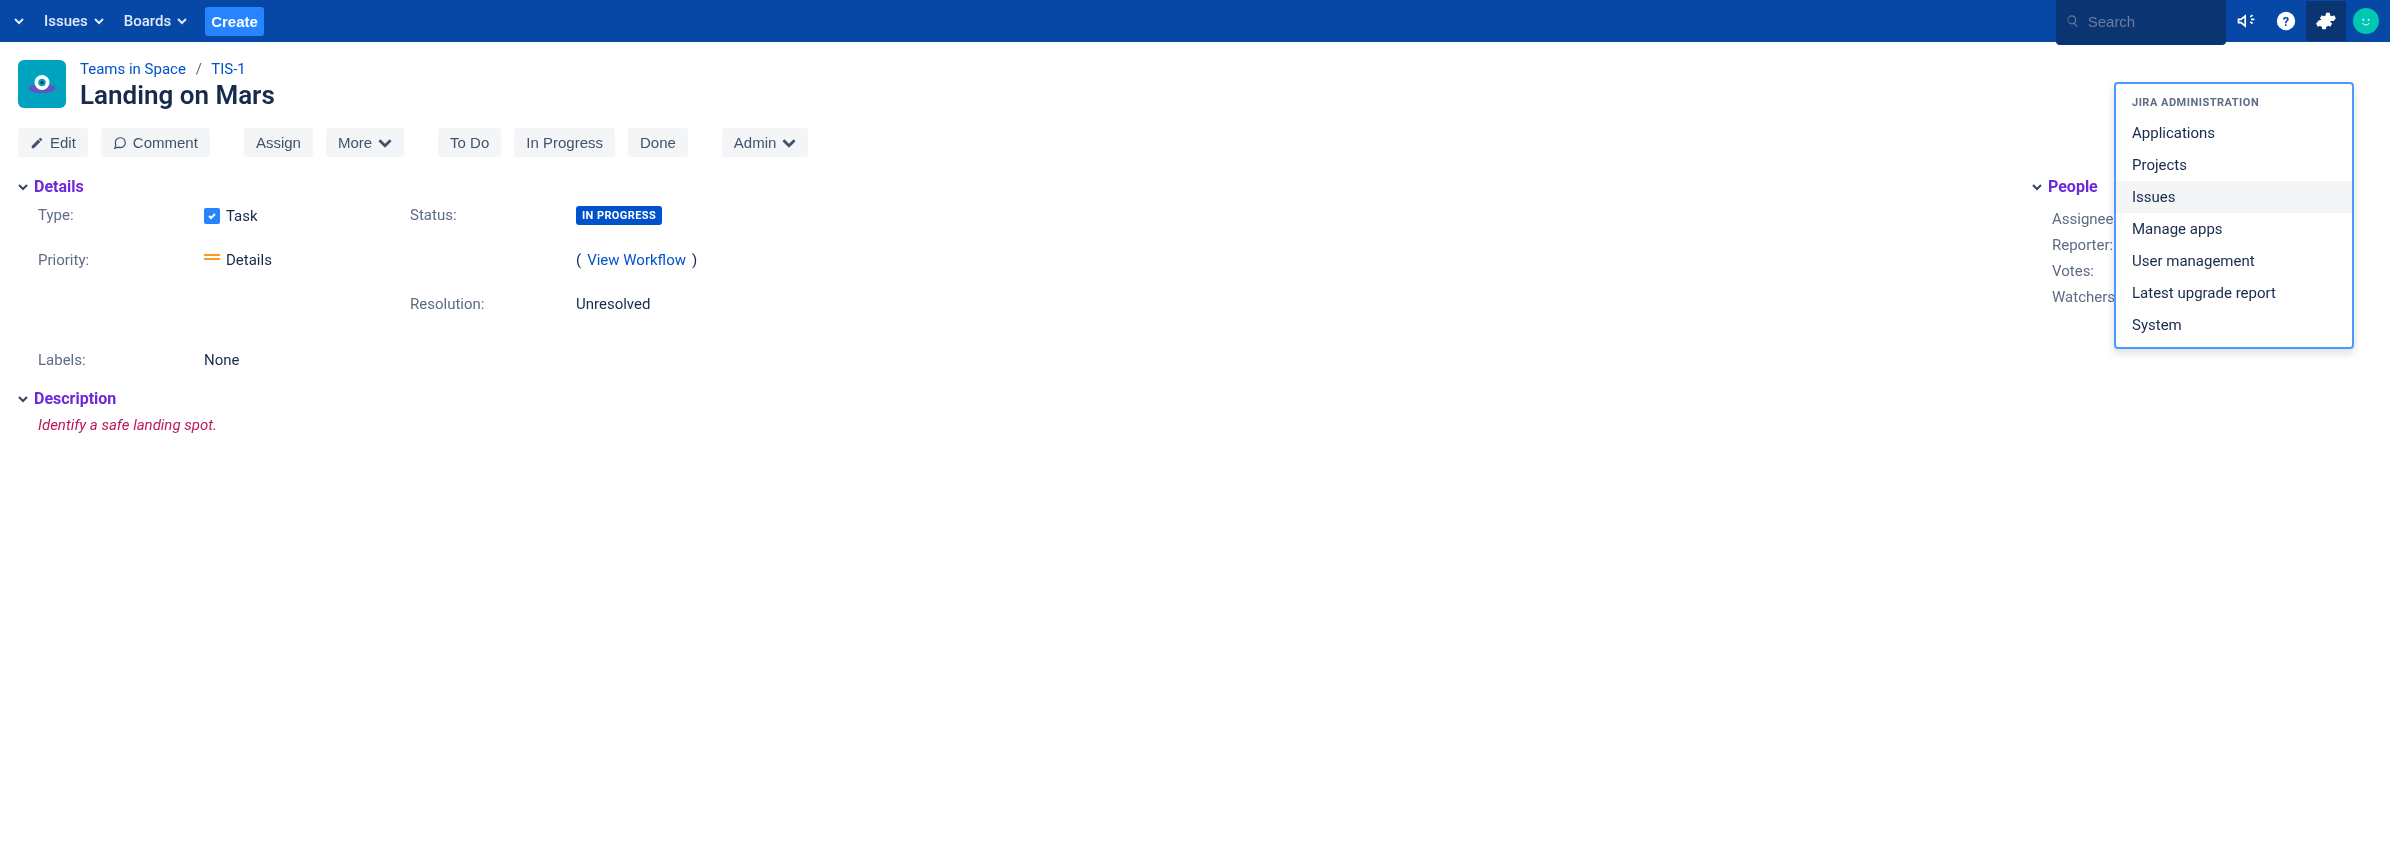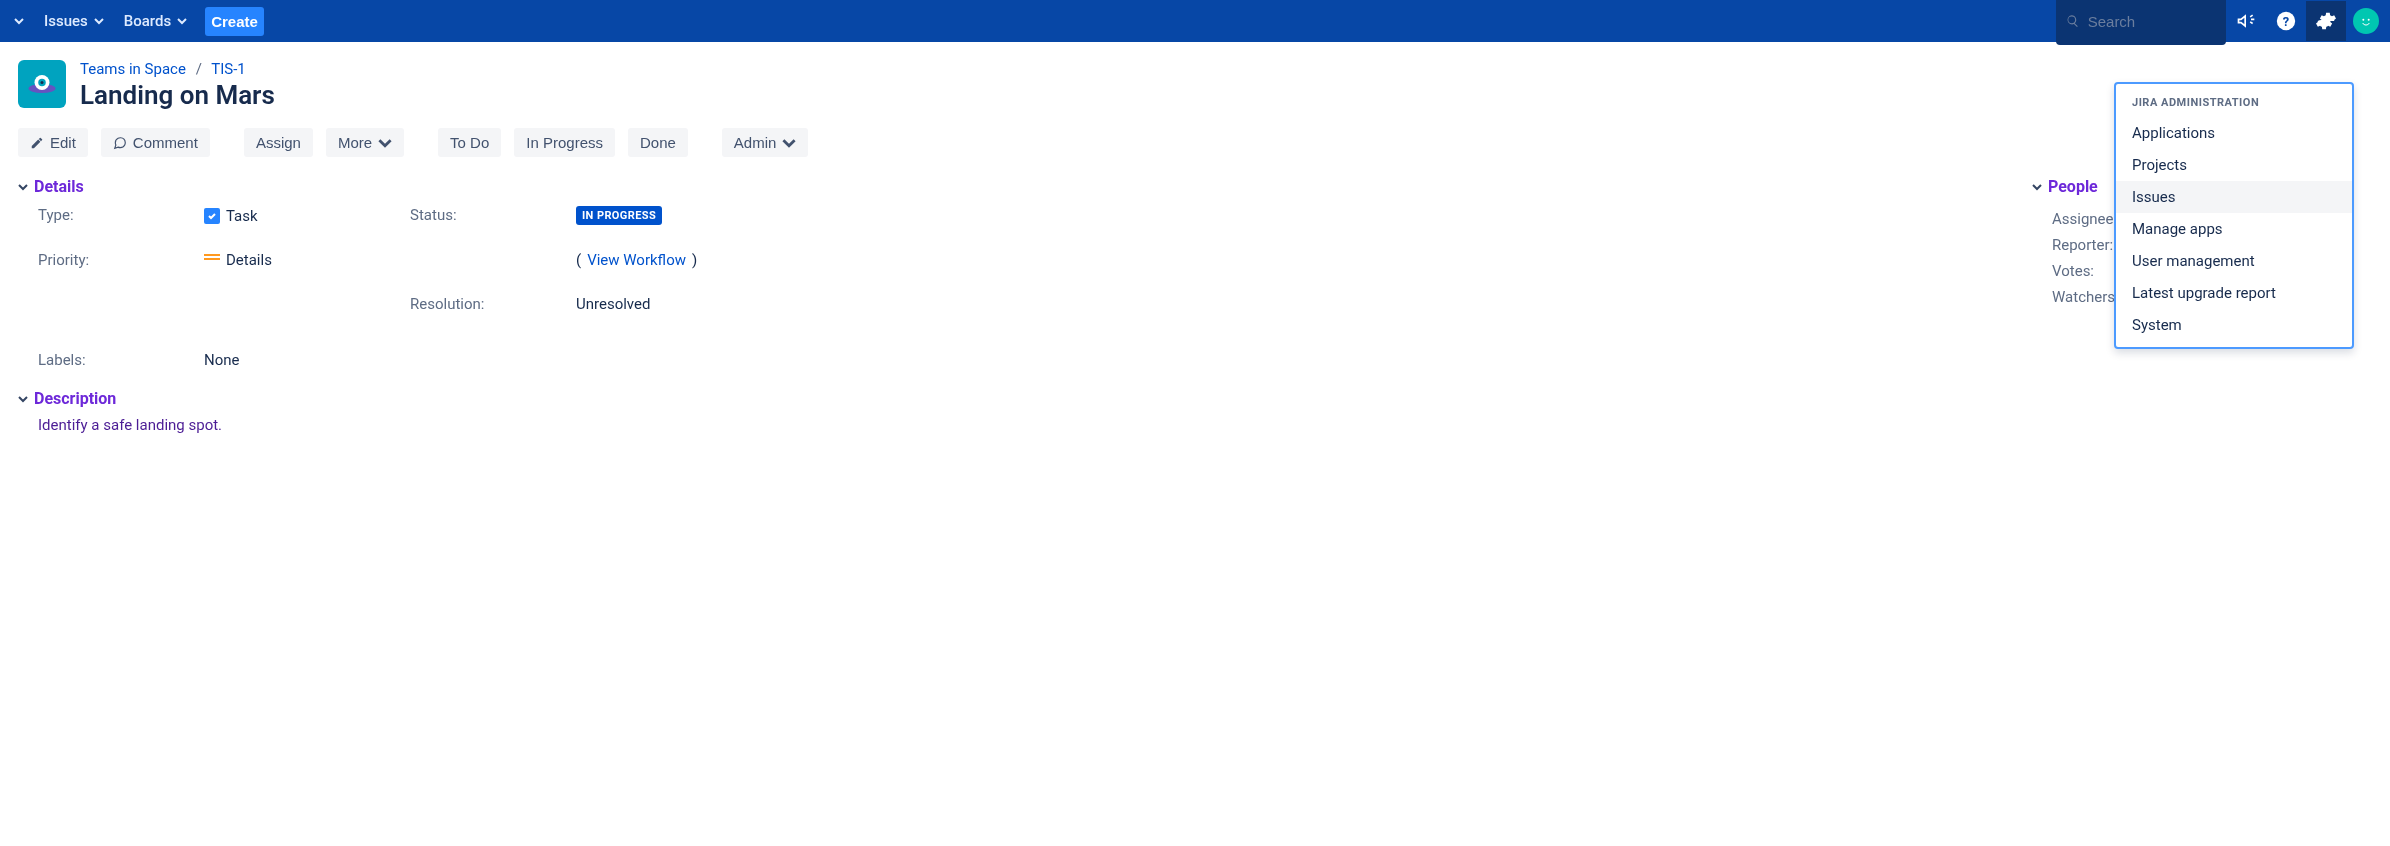--- a/index.html
+++ b/index.html
@@ -101,21 +101,21 @@
     .lozenge {
       background: #0052cc; color: #fff; font-size: 11px; font-weight: 700;
       letter-spacing: .4px; padding: 3px 6px; border-radius: 3px; display: inline-block;
     }
     .link { color: #0052cc; text-decoration: none; }
     .paren { color: #172b4d; }
 
     .people-list { margin-top: 10px; padding-left: 20px; }
     .people-label { color: #5e6c84; font-size: 15px; padding: 4px 0; }
 
-    .desc-text { padding-left: 20px; margin-top: 8px; font-size: 15px; color: #4c1d95; }
+    .desc-text { padding-left: 20px; margin-top: 8px; font-size: 15px; color: #be185d; font-style: italic; }
 
     
     .dropdown {
       position: absolute; top: 40px; right: 36px; width: 240px;
       background: #fff; border: 2px solid #4c9aff; border-radius: 4px;
       padding: 12px 0 6px; box-shadow: 0 4px 8px rgba(9,30,66,0.15);
       z-index: 100;
     }
     .dd-heading {
       font-size: 11px; font-weight: 700; letter-spacing: .5px; color: #5e6c84;

